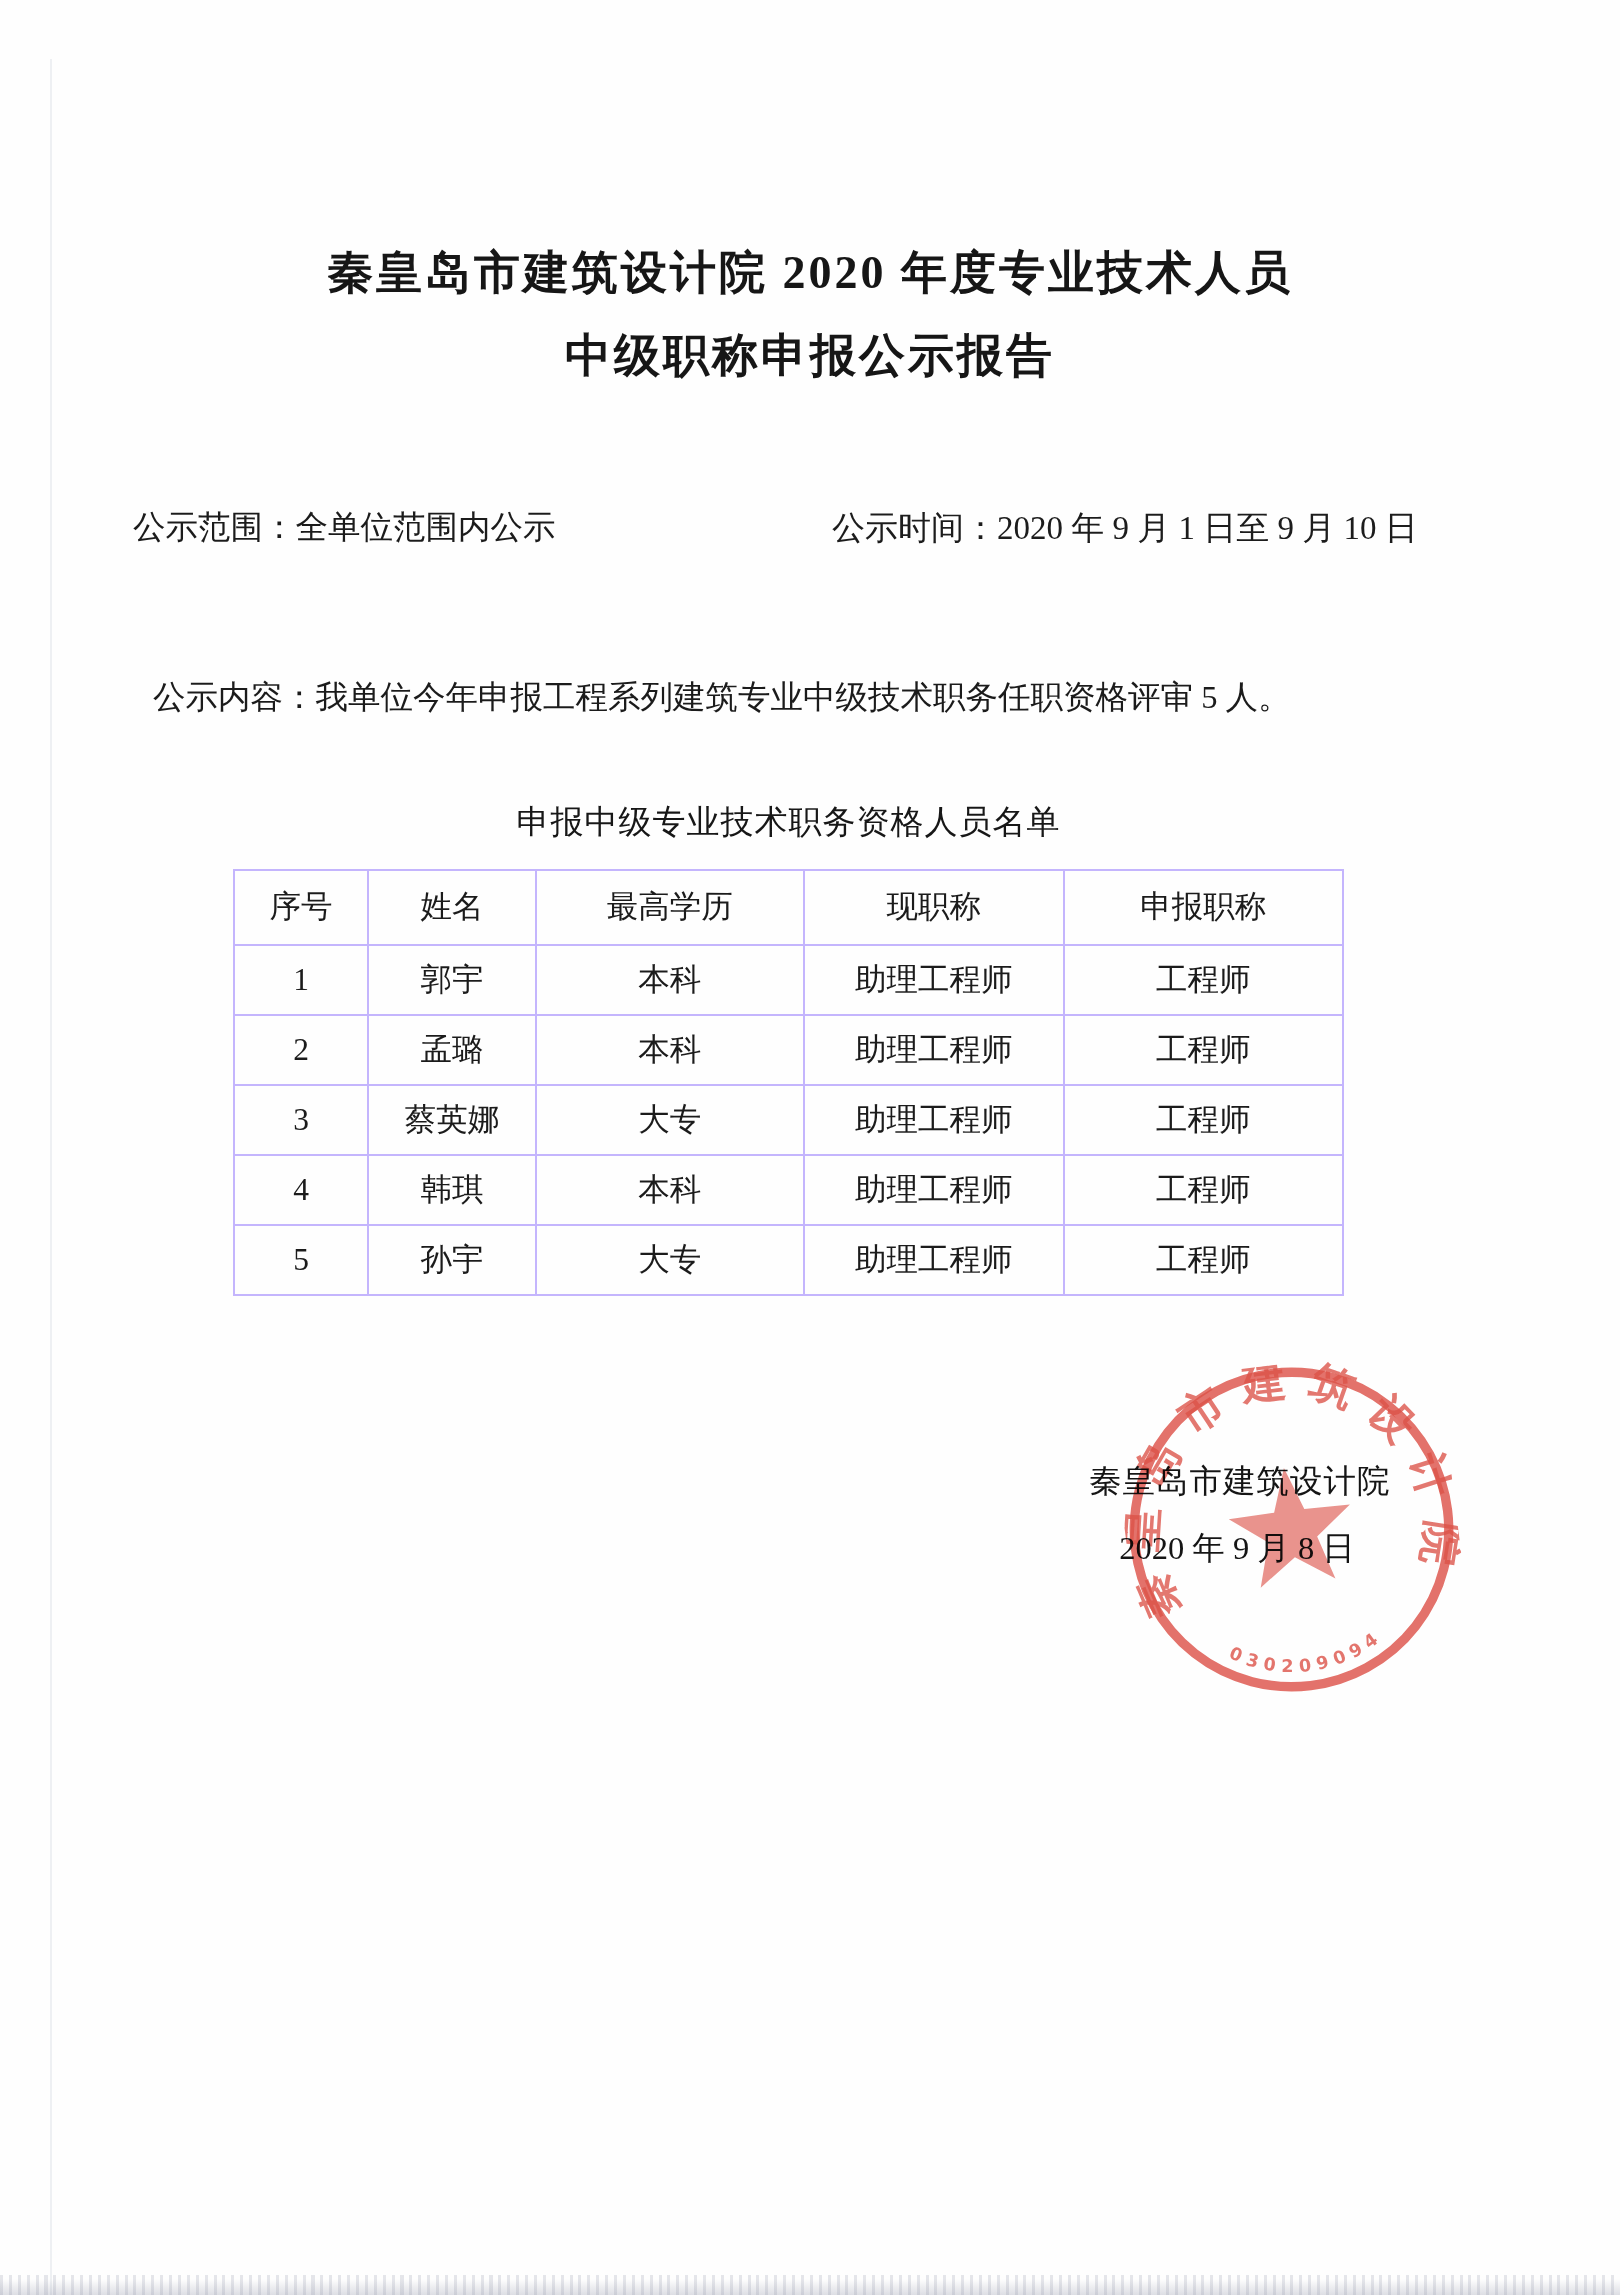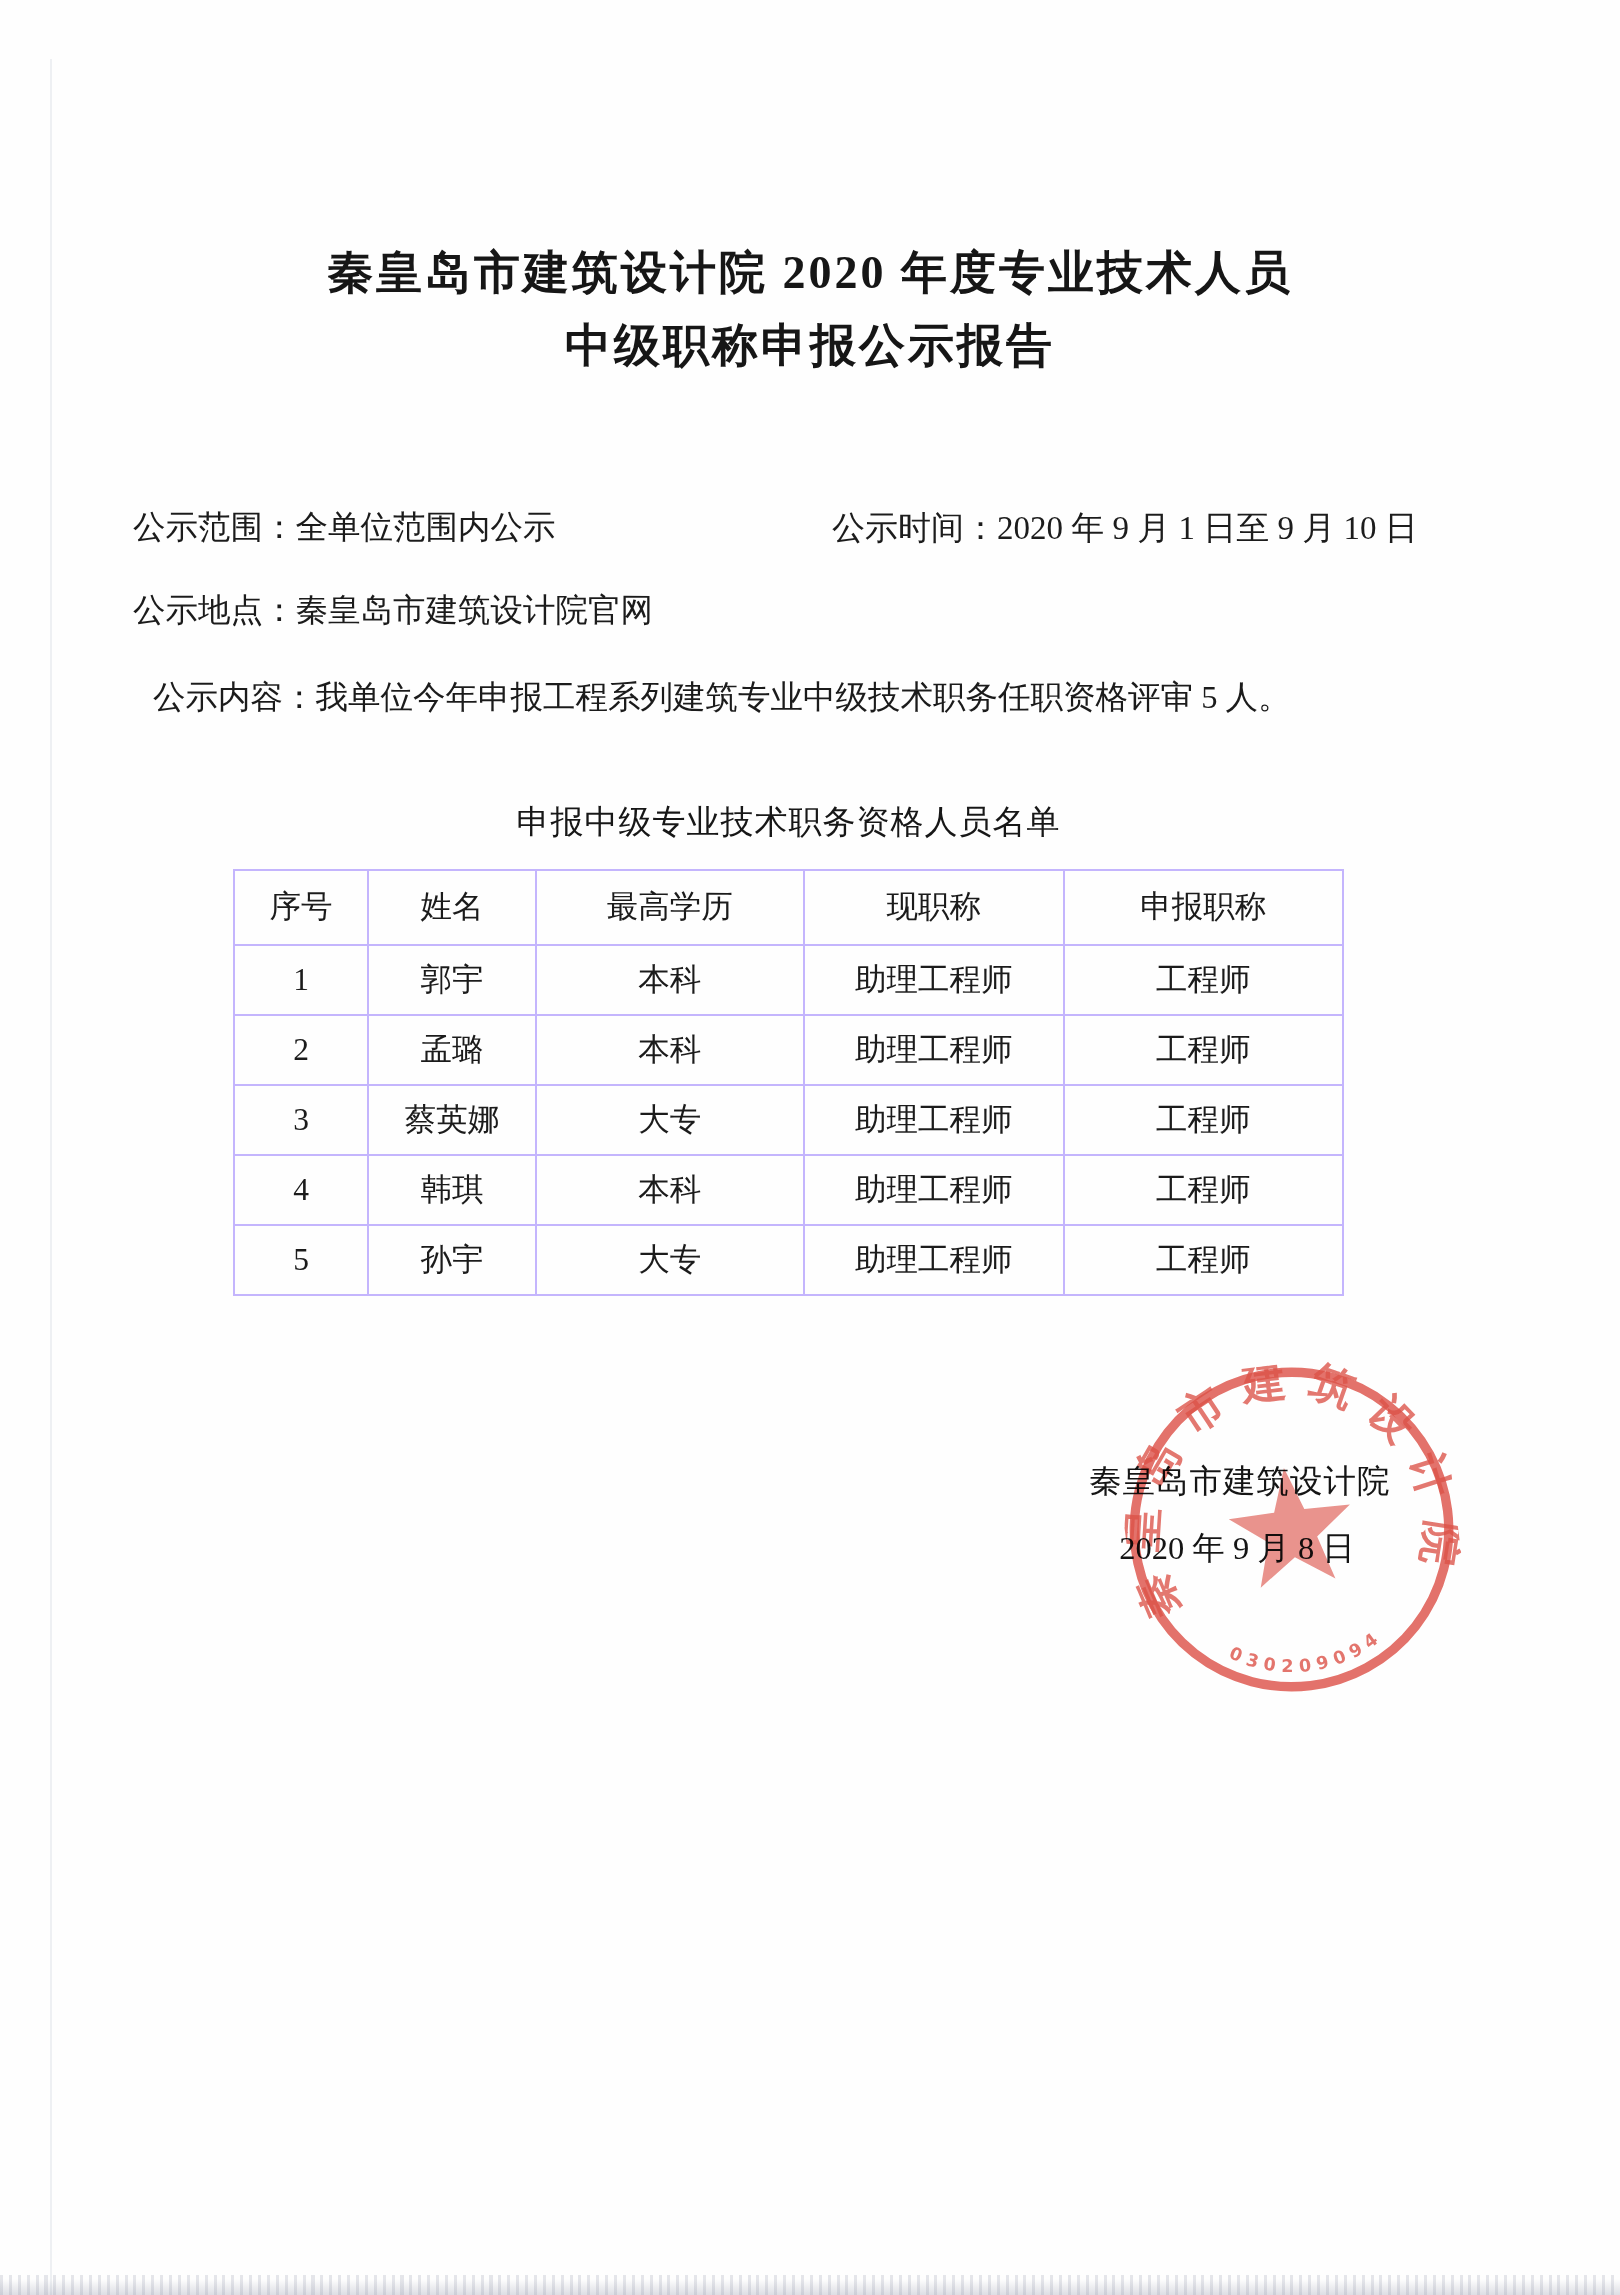--- a/index.html
+++ b/index.html
@@ -33,21 +33,21 @@
   .doc-title {
     position: absolute;
     left: 0; width: 100%;
     text-align: center;
     font-size: 46px;
     font-weight: bold;
     letter-spacing: 3px;
     color: #161616;
   }
   .doc-title.line1 { top: 242px; }
-  .doc-title.line2 { top: 315px; }
+  .doc-title.line2 { top: 325px; }
 
   .info-line {
     position: absolute;
     left: 133px;
     font-size: 32.5px;
     color: #1b1b1b;
     white-space: nowrap;
   }
   .info-time {
     position: absolute;
@@ -131,21 +131,20 @@
 <div class="page">
 
   <div class="scan-line-left"></div>
 
   <div class="doc-title line1">秦皇岛市建筑设计院 2020 年度专业技术人员</div>
   <div class="doc-title line2">中级职称申报公示报告</div>
 
   <div class="info-line row1"><span>公示范围：</span><span>全单位范围内公示</span></div>
   <div class="info-time row1"><span>公示时间：</span><span>2020 年 9 月 1 日至 9 月 10 日</span></div>
 
-  <div class="info-line row2"><span>公示地点：</span><span>秦皇岛市建筑设计院官网</span></div>
 
   <div class="info-line row3"><span>公示内容：</span><span>我单位今年申报工程系列建筑专业中级技术职务任职资格评审 5 人。</span></div>
 
   <div class="table-wrap">
     <div class="table-caption">申报中级专业技术职务资格人员名单</div>
     <table class="roster">
       <colgroup>
         <col class="c1">
           <col class="c2">
           <col class="c3">

